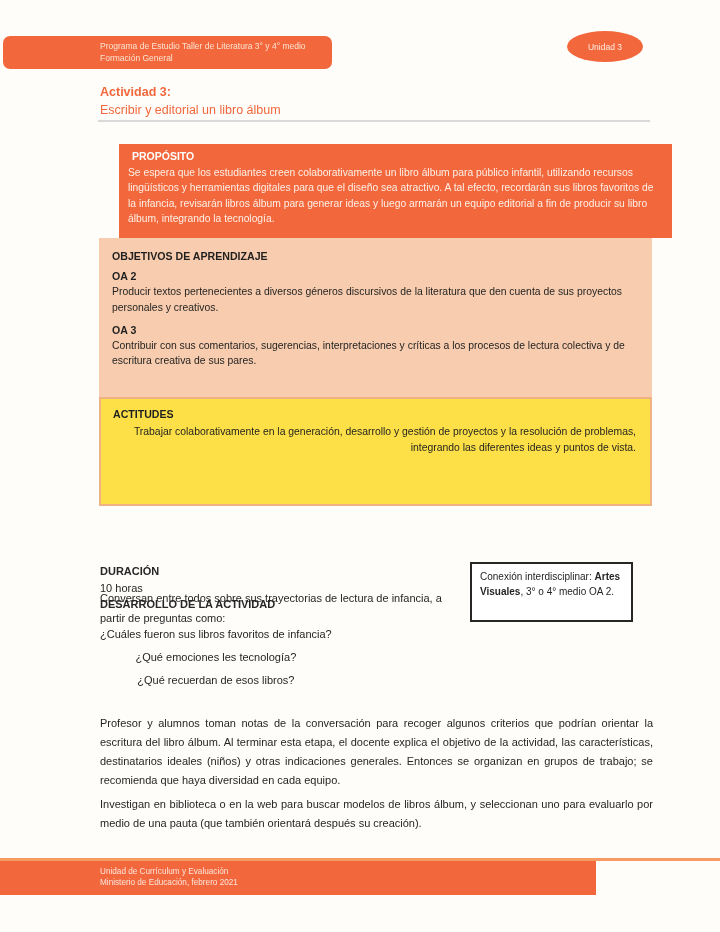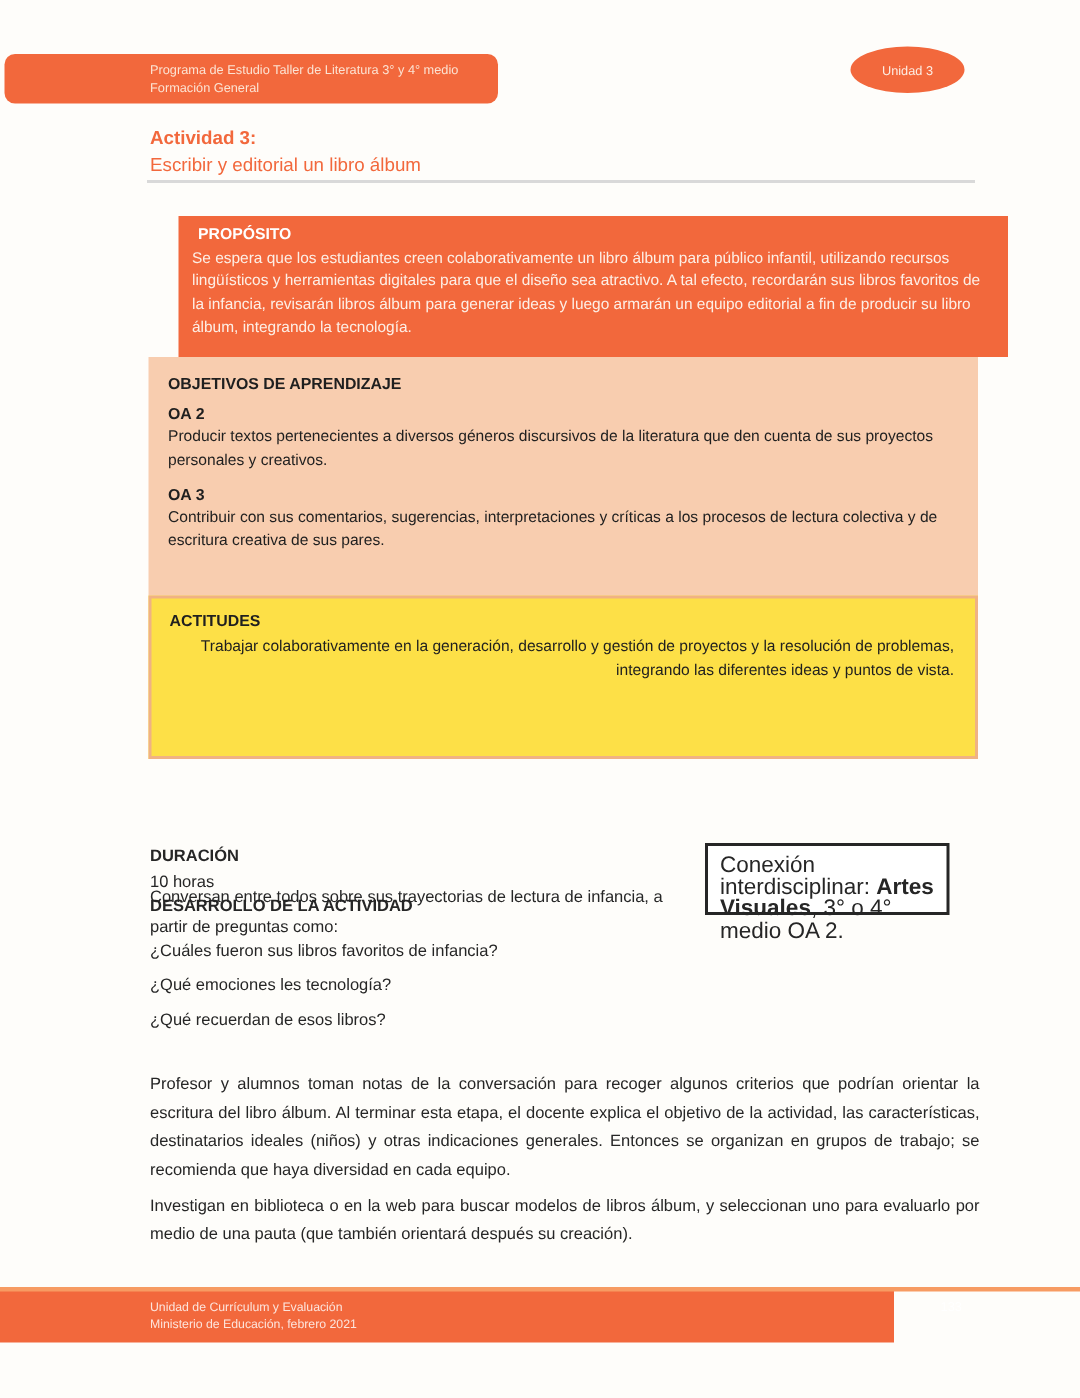--- a/index.html
+++ b/index.html
@@ -52,26 +52,26 @@
     background:#fde047;border:2px solid var(--peach_border,#F0B283);
     box-sizing:border-box;padding:9px 14px 0 12px;color:#1F1F1F;
   }
   .actitudes-box h2{margin:0 0 4px 0;font-size:10.6px;}
   .actitudes-box p{margin:0 0 10px 0;font-size:10.4px;line-height:15.8px;padding-left:10px;text-indent:-10px;text-align:right;}
   
   .duracion-block{position:absolute;left:100px;top:519px;font-size:11px;line-height:16.5px;margin-top:44px;}
   .bold-line{font-weight:bold;}
   .intro-par{position:absolute;left:100px;top:577px;width:356px;font-size:11px;line-height:20px;}
   .conexion-box{
-    position:absolute;left:470px;top:562px;width:163px;height:48px;
+    position:absolute;left:470px;top:562px;width:163px;height:60px;
     border:2px solid #262626;background:#FFFFFF;
-    box-sizing:border-box;padding:6px 8px;font-size:15px;line-height:14.5px;
+    box-sizing:border-box;padding:6px 8px;font-size:10px;line-height:14.5px;
   }
   .questions{position:absolute;left:100px;top:629px;font-size:11px;}
-  .questions p{margin:0 0 12px 0;line-height:11px;}
+  .questions p{margin:0 0 12px 0;line-height:11px;text-align:center;}
   .body-par{position:absolute;left:100px;width:553px;font-size:11px;line-height:19px;text-align:justify;}
   .par-1{top:703px;}
   .par-2{top:784px;}
   
   .footer-band{
     position:absolute;left:0;top:858px;width:596px;height:37px;
     background:var(--orange,#F2683C);
     box-sizing:border-box;padding:8px 0 0 100px;
   }
   .footer-stripe{position:absolute;left:0;top:0;width:720px;height:3px;background:#F79B62;}

